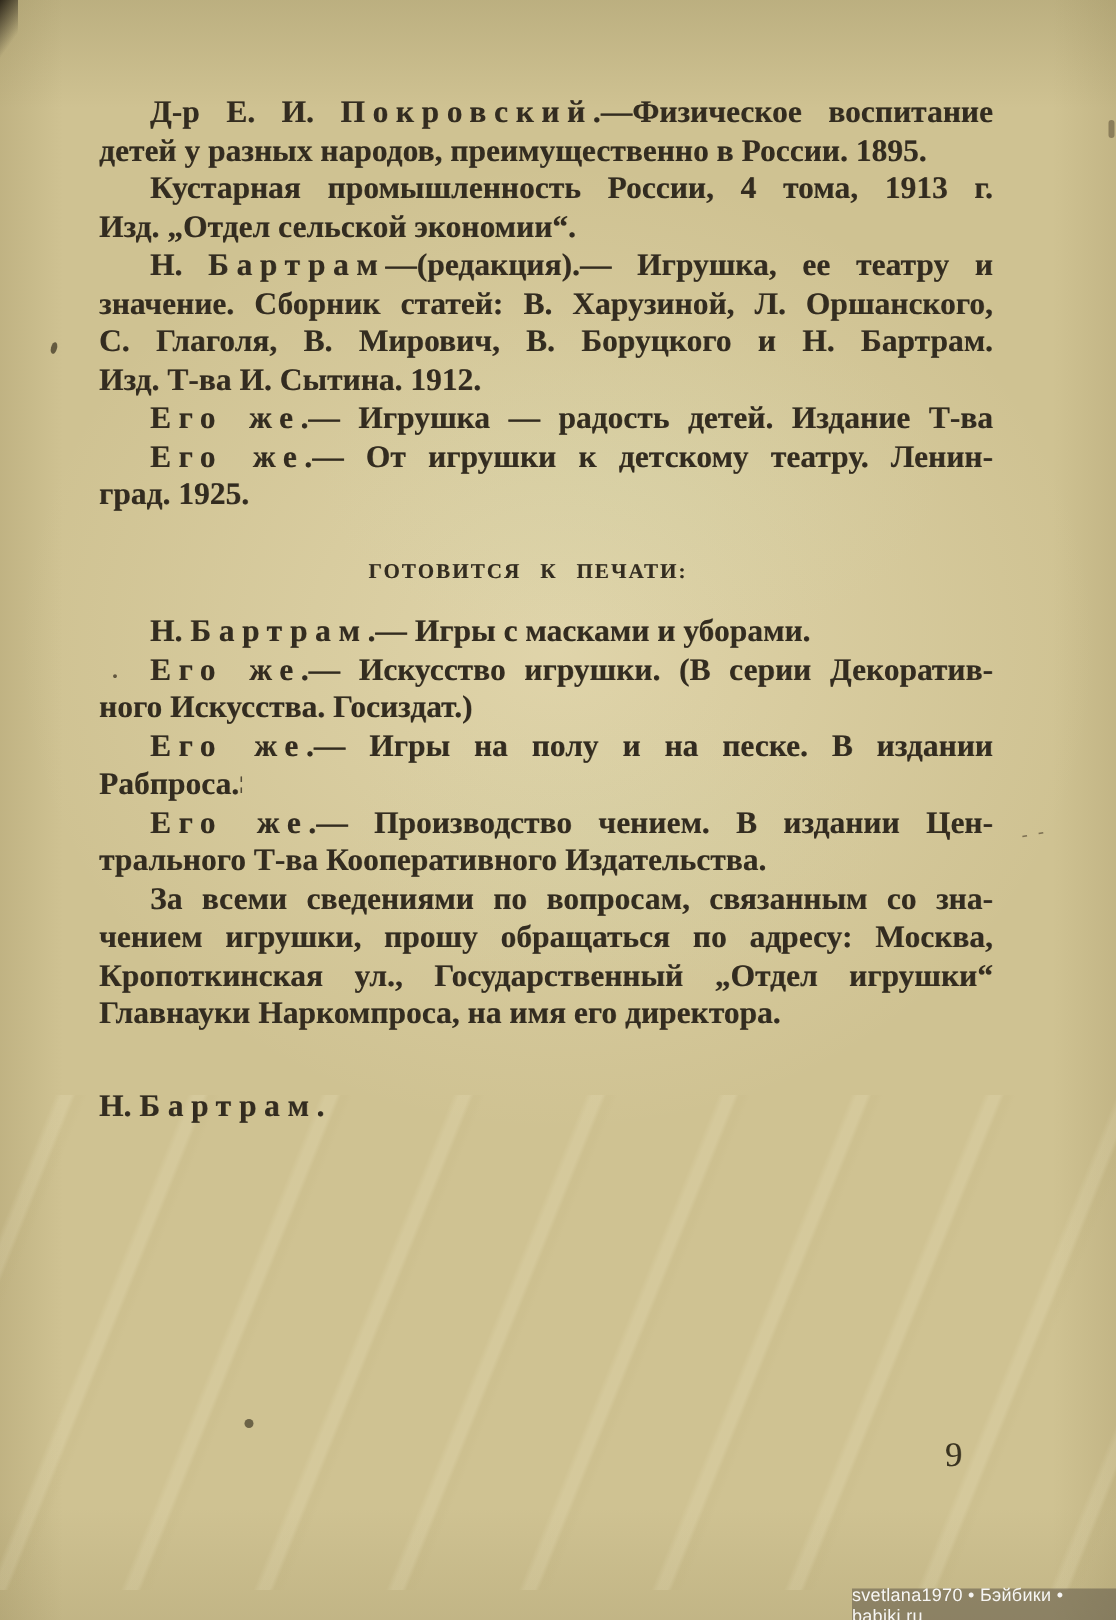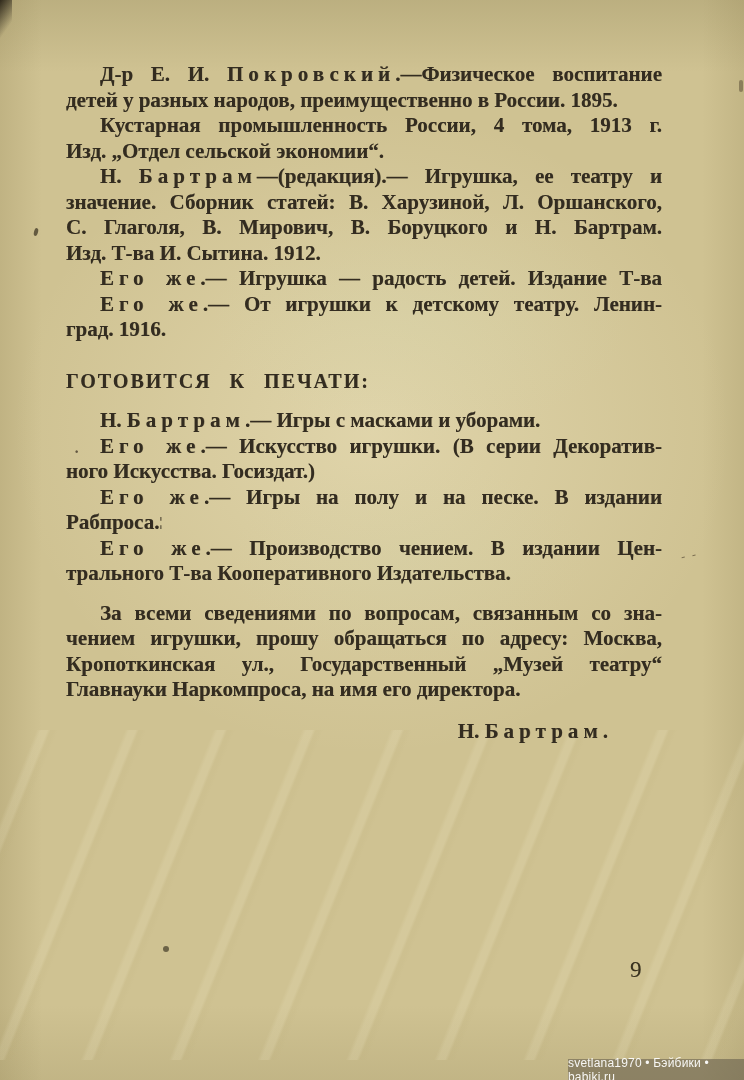--- a/index.html
+++ b/index.html
@@ -28,26 +28,26 @@
     font-size:21px;line-height:25.5px;font-weight:700;color:#332c20;
     text-shadow:0.3px 0.3px 0.4px rgba(51,44,32,.45);
   }
   .para{margin:0;}
   .line{text-align:justify;text-align-last:justify;}
   .line.last{text-align-last:left;}
   .line.indent{text-indent:34px;}
   .sp{letter-spacing:.24em;}
   .stray{font-size:12px;vertical-align:3px;opacity:.85;letter-spacing:0;}
   .heading{
-    font-size:20px;font-weight:700;line-height:25.5px;
-    letter-spacing:.1em;word-spacing:.55em;
+    font-size:14px;font-weight:700;line-height:25.5px;
+    text-align:center;letter-spacing:.1em;word-spacing:.55em;
     margin:26px 24px 14px 0;
   }
-  .note-sec{margin-top:14px;}
-  .signature{margin-top:16px;text-align:right;padding-right:54px;}
+  .note-sec{}
+  .signature{margin-top:36px;padding-right:54px;}
   .pagenum{
     position:absolute;left:630px;top:957px;
     font-size:23px;font-weight:400;color:#39321f;
     text-shadow:0.3px 0.3px 0.4px rgba(51,44,32,.4);
   }
   .watermark{
     position:absolute;right:0;bottom:0;width:176px;height:21px;
     background:rgba(90,83,69,.52);color:rgba(255,255,255,.93);
     font-family:"Liberation Sans","DejaVu Sans",sans-serif;
     font-size:12px;letter-spacing:.2px;
@@ -87,21 +87,21 @@
           <div class="line indent"><span>Н. </span><span class="sp">Бартрам</span><span>—(редакция).— Игрушка, ее театру и</span></div>
           <div class="line"><span>значение. Сборник статей: В. Харузиной, Л. Оршанского,</span></div>
           <div class="line"><span>С. Глаголя, В. Мирович, В. Боруцкого и Н. Бартрам.</span></div>
           <div class="line last"><span>Изд. Т-ва И. Сытина. 1912.</span></div>
         </div>
         <div class="para">
           <div class="line indent"><span class="sp">Его же</span><span>.— Игрушка — радость детей. Издание Т-ва</span></div>
         </div>
         <div class="para">
           <div class="line indent"><span class="sp">Его же</span><span>.— От игрушки к детскому театру. Ленин-</span></div>
-          <div class="line last"><span>град. 1916.</span></div>
+          <div class="line last"><span>град. 1925.</span></div>
         </div>
       </div>
     <h2 class="heading">ГОТОВИТСЯ К ПЕЧАТИ:</h2>
     <div id="forthcoming">
         <div class="para">
           <div class="line indent last"><span>Н. </span><span class="sp">Бартрам</span><span>.— Игры с масками и уборами.</span></div>
         </div>
         <div class="para">
           <div class="line indent"><span class="sp">Его же</span><span>.— Искусство игрушки. (В серии Декоратив-</span></div>
           <div class="line last"><span>ного Искусства. Госиздат.)</span></div>
@@ -112,21 +112,21 @@
         </div>
         <div class="para">
           <div class="line indent"><span class="sp">Его же</span><span>.— Производство чением. В издании Цен-</span></div>
           <div class="line last"><span>трального Т-ва Кооперативного Издательства.</span></div>
         </div>
       </div>
     <div id="note" class="note-sec">
         <div class="para">
           <div class="line indent"><span>За всеми сведениями по вопросам, связанным со зна-</span></div>
           <div class="line"><span>чением игрушки, прошу обращаться по адресу: Москва,</span></div>
-          <div class="line"><span>Кропоткинская ул., Государственный „Музей театру“</span></div>
+          <div class="line"><span>Кропоткинская ул., Государственный „Отдел игрушки“</span></div>
           <div class="line last"><span>Главнауки Наркомпроса, на имя его директора.</span></div>
         </div>
       </div>
     <div id="signature" class="signature"><span>Н. </span><span class="sp">Бартрам</span><span>.</span></div>
   </div>
 
   <div class="dotmark">·</div>
   <div class="pencil">- -</div>
   <div class="pagenum">9</div>
   <div class="watermark">svetlana1970 • Бэйбики • babiki.ru</div>

